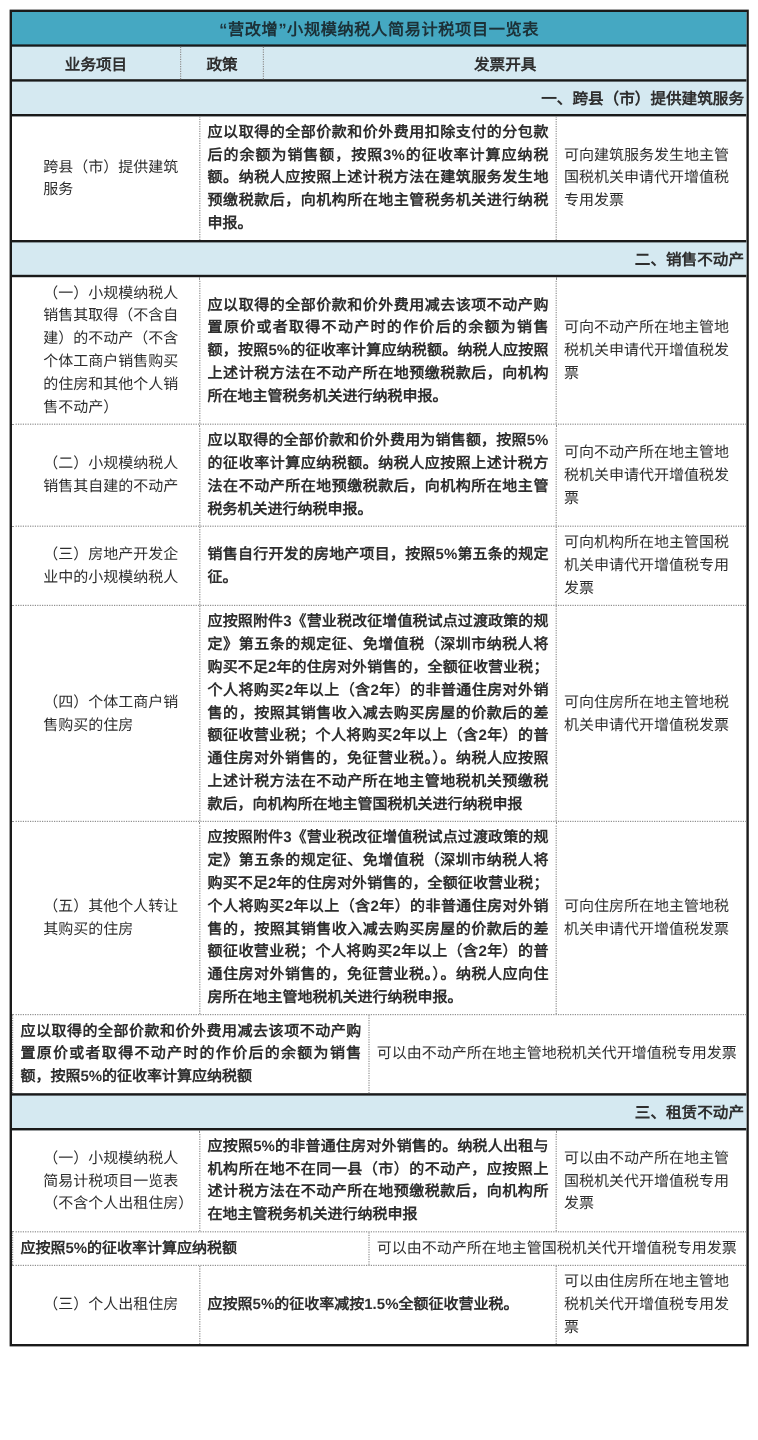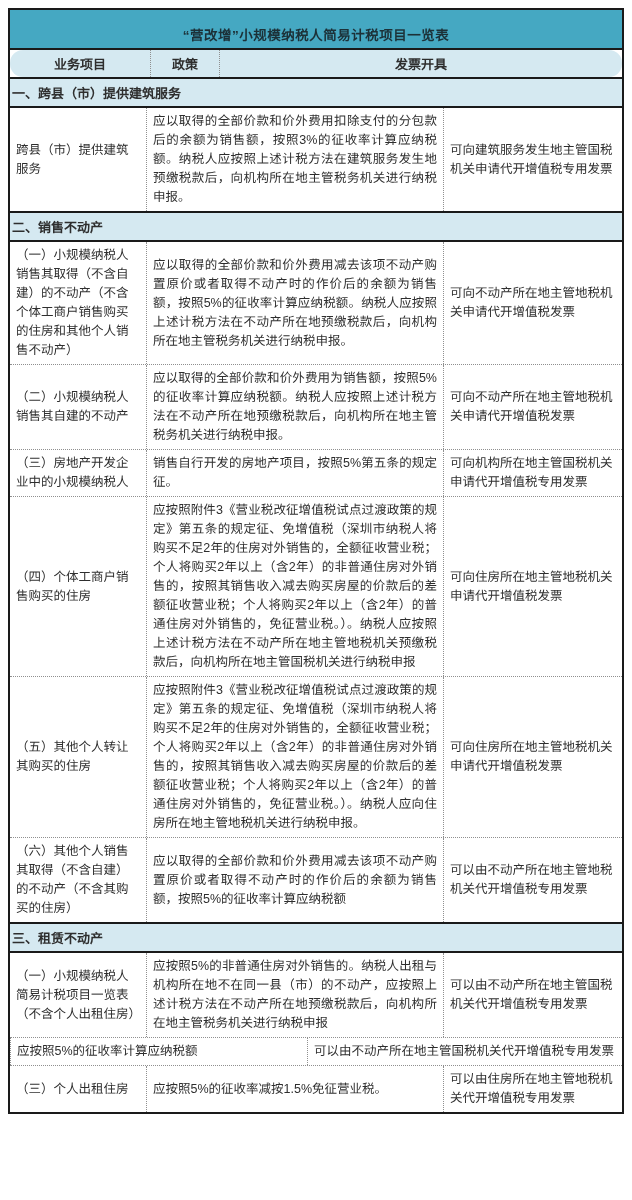--- a/index.html
+++ b/index.html
@@ -20,68 +20,68 @@
     box-sizing: border-box;
     border: 2px solid #1a1a1a;
     color: #2e2e2e;
   }
   .title-row {
     background: var(--title-bg, #45a8c2);
     color: #1c3138;
     font-weight: bold;
     font-size: 13.5px;
     text-align: center;
-    padding: 14px 4px 4px 4px;
+    padding: 3px 4px 4px 4px;
     border-bottom: 2px solid #1a1a1a;
     letter-spacing: 0.5px;
   }
   .header-row {
     display: flex;
     background: var(--band-bg, #d5e9f1);
     font-weight: bold;
     font-size: 13px;
-    border-radius: 13px;
   }
   .hcell {
     box-sizing: border-box;
     padding: 4px 2px;
     text-align: center;
   }
   .hcell.hc1 { width: 140px; }
   .hcell.hc2 {
     width: 70px;
     border-left: 1px dotted #8f8f8f;
     border-right: 1px dotted #8f8f8f;
   }
   .hcell.hc3 { flex: 1; }
   .band {
     background: var(--band-bg, #d5e9f1);
     font-weight: bold;
     font-size: 13px;
-    text-align: left;
+    text-align: right;
     padding: 4px 2px;
     border-top: 2px solid #1a1a1a;
     border-bottom: 2px solid #1a1a1a;
   }
   .section-rows .row { display: flex; }
   .section-rows .row + .row { border-top: 1px dotted #8f8f8f; }
   .cell {
     box-sizing: border-box;
     display: flex;
     align-items: center;
     padding: 4px 6px;
     font-size: 12.5px;
     line-height: 1.52;
   }
   .cell .txt { width: 100%; }
-  .cell.c1 { width: 136px; }
+  .cell.c1 { width: 136px; margin-left: 20px; }
   .cell.c2 {
     width: 298px;
     border-left: 1px dotted #8f8f8f;
     border-right: 1px dotted #8f8f8f;
+    font-weight: bold;
   }
   .cell.c2 .txt { text-align: justify; }
   .cell.c3 { flex: 1; }
 </style>
 </head>
 <body>
 
 <div class="page">
   <div class="tax-table">
 
@@ -159,23 +159,20 @@
             <div class="txt">（五）其他个人转让其购买的住房</div>
           </div>
         <div class="cell c2">
             <div class="txt">应按照附件3《营业税改征增值税试点过渡政策的规定》第五条的规定征、免增值税（深圳市纳税人将购买不足2年的住房对外销售的，全额征收营业税；个人将购买2年以上（含2年）的非普通住房对外销售的，按照其销售收入减去购买房屋的价款后的差额征收营业税；个人将购买2年以上（含2年）的普通住房对外销售的，免征营业税。）。纳税人应向住房所在地主管地税机关进行纳税申报。</div>
           </div>
         <div class="cell c3">
             <div class="txt">可向住房所在地主管地税机关申请代开增值税发票</div>
           </div>
       </div>
       <div class="row">
-        <div class="cell c1">
-            <div class="txt">（六）其他个人销售其取得（不含自建）的不动产（不含其购买的住房）</div>
-          </div>
         <div class="cell c2">
             <div class="txt">应以取得的全部价款和价外费用减去该项不动产购置原价或者取得不动产时的作价后的余额为销售额，按照5%的征收率计算应纳税额</div>
           </div>
         <div class="cell c3">
             <div class="txt">可以由不动产所在地主管地税机关代开增值税专用发票</div>
           </div>
       </div>
     </div>
 
     <div class="band">三、租赁不动产</div>
@@ -197,21 +194,21 @@
           </div>
         <div class="cell c3">
             <div class="txt">可以由不动产所在地主管国税机关代开增值税专用发票</div>
           </div>
       </div>
       <div class="row">
         <div class="cell c1">
             <div class="txt">（三）个人出租住房</div>
           </div>
         <div class="cell c2">
-            <div class="txt">应按照5%的征收率减按1.5%免征营业税。</div>
+            <div class="txt">应按照5%的征收率减按1.5%全额征收营业税。</div>
           </div>
         <div class="cell c3">
             <div class="txt">可以由住房所在地主管地税机关代开增值税专用发票</div>
           </div>
       </div>
     </div>
 
   </div>
 </div>
 

